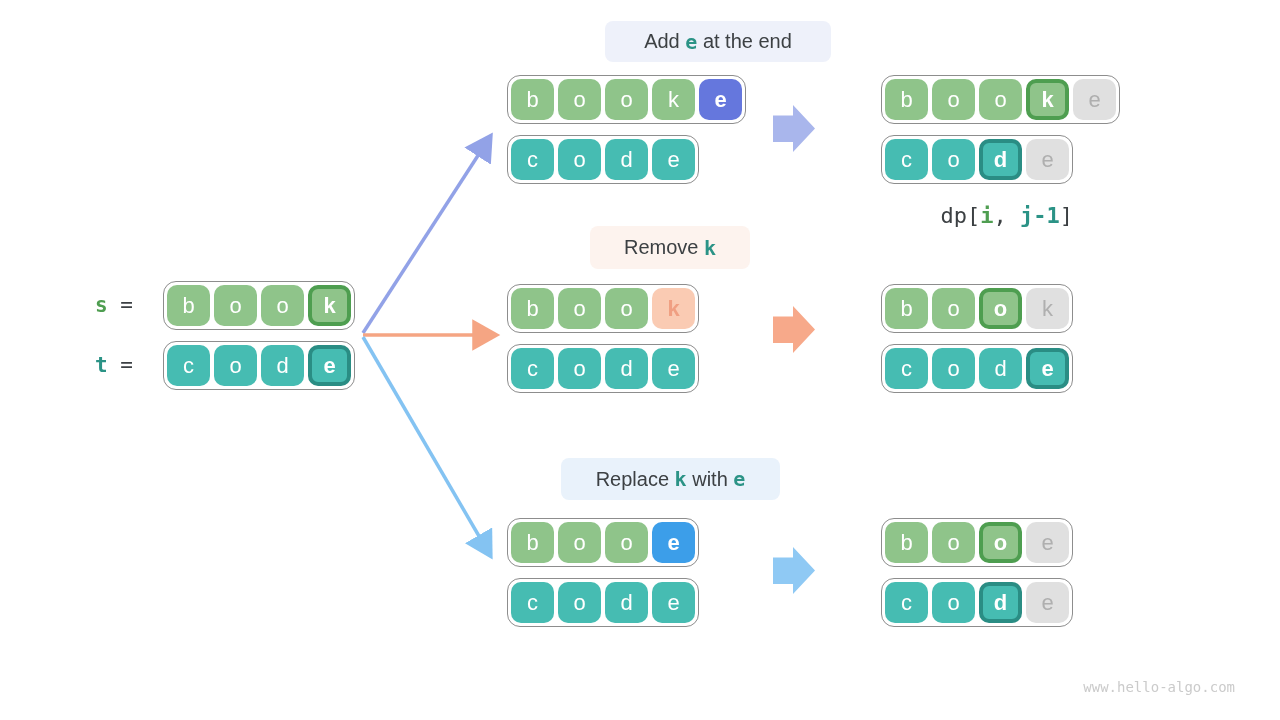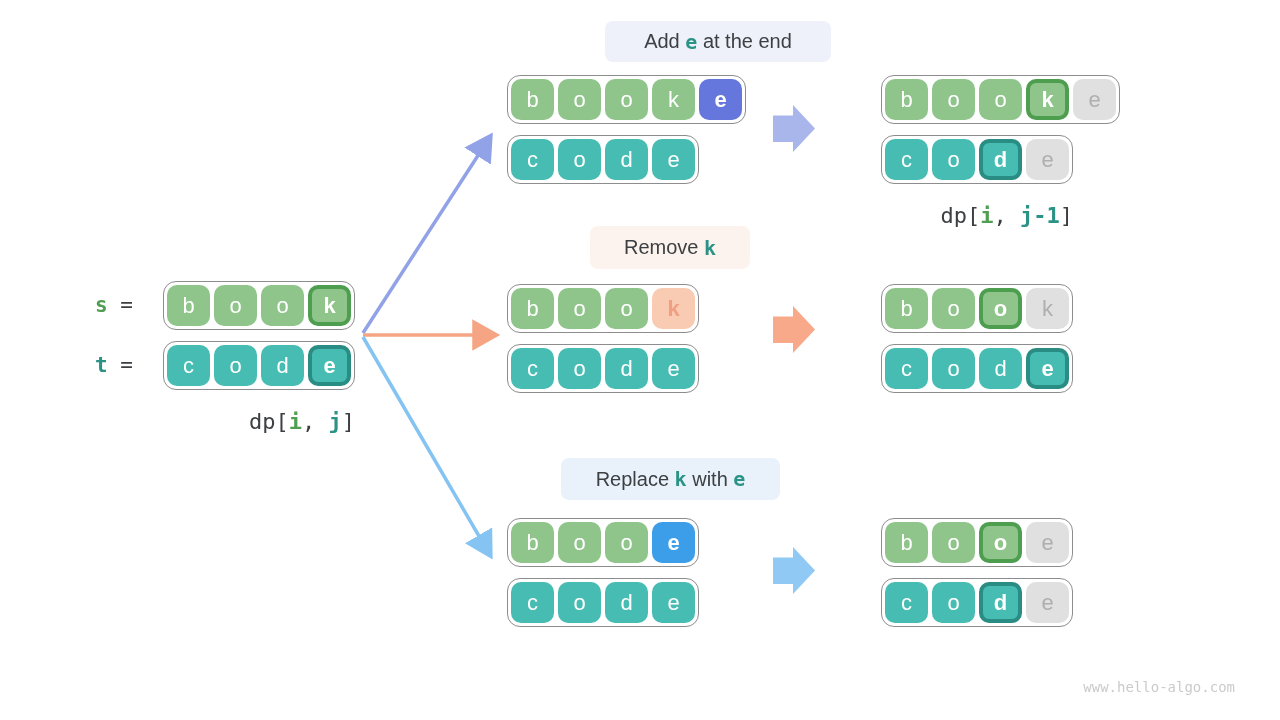--- a/index.html
+++ b/index.html
@@ -63,21 +63,20 @@
       <div class="cell" style="background: rgb(143, 196, 138); color: rgb(255, 255, 255);">o</div>
       <div class="cell" style="background: rgb(143, 196, 138); color: rgb(255, 255, 255); border: 4px solid rgb(78, 158, 80); font-weight: 700;">k</div>
     </div>
   <div class="var-label" style="left:95px; top:353px;"><span style="color: rgb(43, 147, 134); font-weight: 700;">t</span><span style="color: rgb(60, 64, 67);"> =</span></div>
   <div class="char-row" style="left:163px; top:341px;">
       <div class="cell" style="background: rgb(70, 188, 178); color: rgb(255, 255, 255);">c</div>
       <div class="cell" style="background: rgb(70, 188, 178); color: rgb(255, 255, 255);">o</div>
       <div class="cell" style="background: rgb(70, 188, 178); color: rgb(255, 255, 255);">d</div>
       <div class="cell" style="background: rgb(70, 188, 178); color: rgb(255, 255, 255); border: 4px solid rgb(42, 141, 132); font-weight: 700;">e</div>
     </div>
-  <div class="dp-caption" style="left:163px; top:409px;"><span style="color: rgb(60, 64, 67);">dp[</span><span style="color: rgb(79, 158, 81); font-weight: 700;">i</span><span style="color: rgb(60, 64, 67);">, </span><span style="color: rgb(43, 147, 134); font-weight: 700;">j</span><span style="color: rgb(60, 64, 67);">]</span></div>
 
   <div class="op-label" style="left: 605px; top: 21px; width: 226px; height: 41px; background: rgb(238, 241, 250);"><span style="color: rgb(60, 64, 67);">Add </span><span style="color: rgb(43, 147, 134); font-weight: 700; font-family: &quot;DejaVu Sans Mono&quot;, monospace;">e</span><span style="color: rgb(60, 64, 67);"> at the end</span></div>
   <div class="char-row" style="left:507px; top:75px;">
       <div class="cell" style="background: rgb(143, 196, 138); color: rgb(255, 255, 255);">b</div>
       <div class="cell" style="background: rgb(143, 196, 138); color: rgb(255, 255, 255);">o</div>
       <div class="cell" style="background: rgb(143, 196, 138); color: rgb(255, 255, 255);">o</div>
       <div class="cell" style="background: rgb(143, 196, 138); color: rgb(255, 255, 255);">k</div>
       <div class="cell" style="background: rgb(101, 119, 221); color: rgb(255, 255, 255); font-weight: 700;">e</div>
     </div>
   <div class="char-row" style="left:507px; top:135px;">

